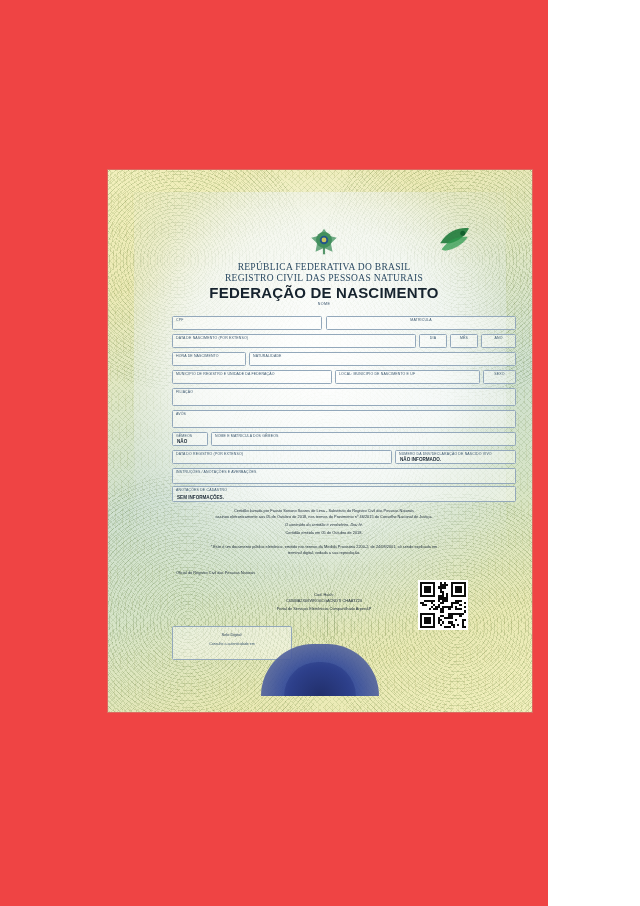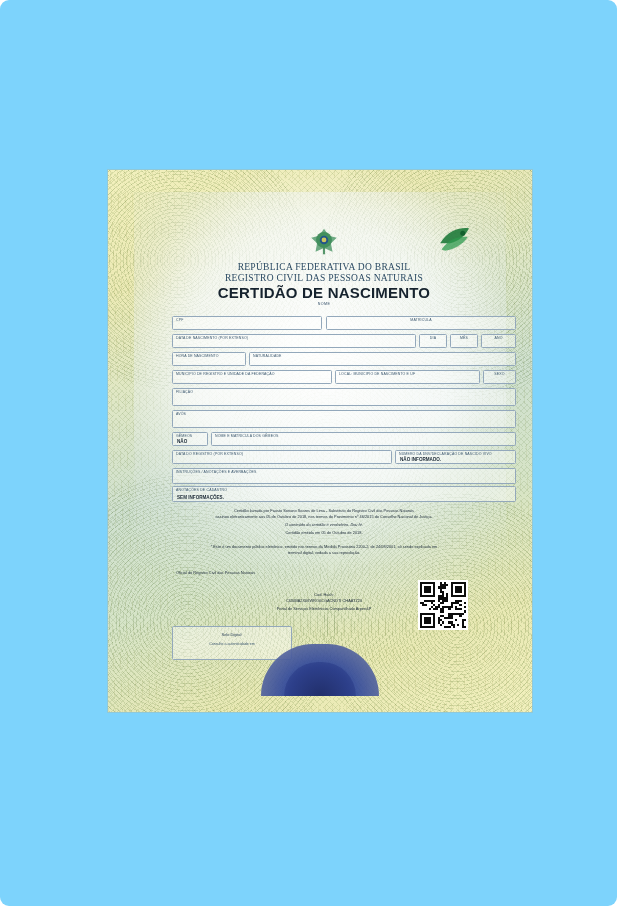--- a/index.html
+++ b/index.html
@@ -9,24 +9,23 @@
   }
   body {
     width: 640px;
     height: 906px;
     font-family: "Liberation Serif", serif;
     overflow: hidden;
   }
 
   #page {
     position: relative;
-    width: 617px;
+    width: 548px;
     height: 906px;
-    background: #7dd3fc;
-    border-radius: 9px;
+    background: #ef4444;
   }
 
   
   #sheet {
     position: absolute;
     left: 108px;
     top: 170px;
     width: 424px;
     height: 542px;
     background:
@@ -257,21 +256,21 @@
         </svg>
 
         <svg class="flag-mark" viewBox="0 0 64 64">
           <path d="M10 34 C22 12, 44 8, 56 10 C50 22, 40 30, 26 34 Z" fill="#1f7a3a" opacity="0.9"></path>
           <path d="M12 44 C24 26, 42 22, 54 24 C46 36, 32 44, 18 46 Z" fill="#2e9a4e" opacity="0.75"></path>
           <circle cx="46" cy="18" r="4" fill="#0f5c2b" opacity="0.9"></circle>
         </svg>
 
         <div class="hdr hdr-l1">REPÚBLICA FEDERATIVA DO BRASIL</div>
         <div class="hdr hdr-l2">REGISTRO CIVIL DAS PESSOAS NATURAIS</div>
-        <div class="hdr hdr-title">CERTIDÃO DE NASCIMENTO</div>
+        <div class="hdr hdr-title">FEDERAÇÃO DE NASCIMENTO</div>
         <div class="hdr hdr-sub">NOME</div>
 
         <div class="fld" style="left:2px; top:94px; width:150px; height:14px;">
           <div class="lbl">CPF</div>
           <div class="val"></div>
         </div>
         <div class="fld ctr" style="left:156px; top:94px; width:190px; height:14px;">
           <div class="lbl">MATRÍCULA</div>
           <div class="val"></div>
         </div>

